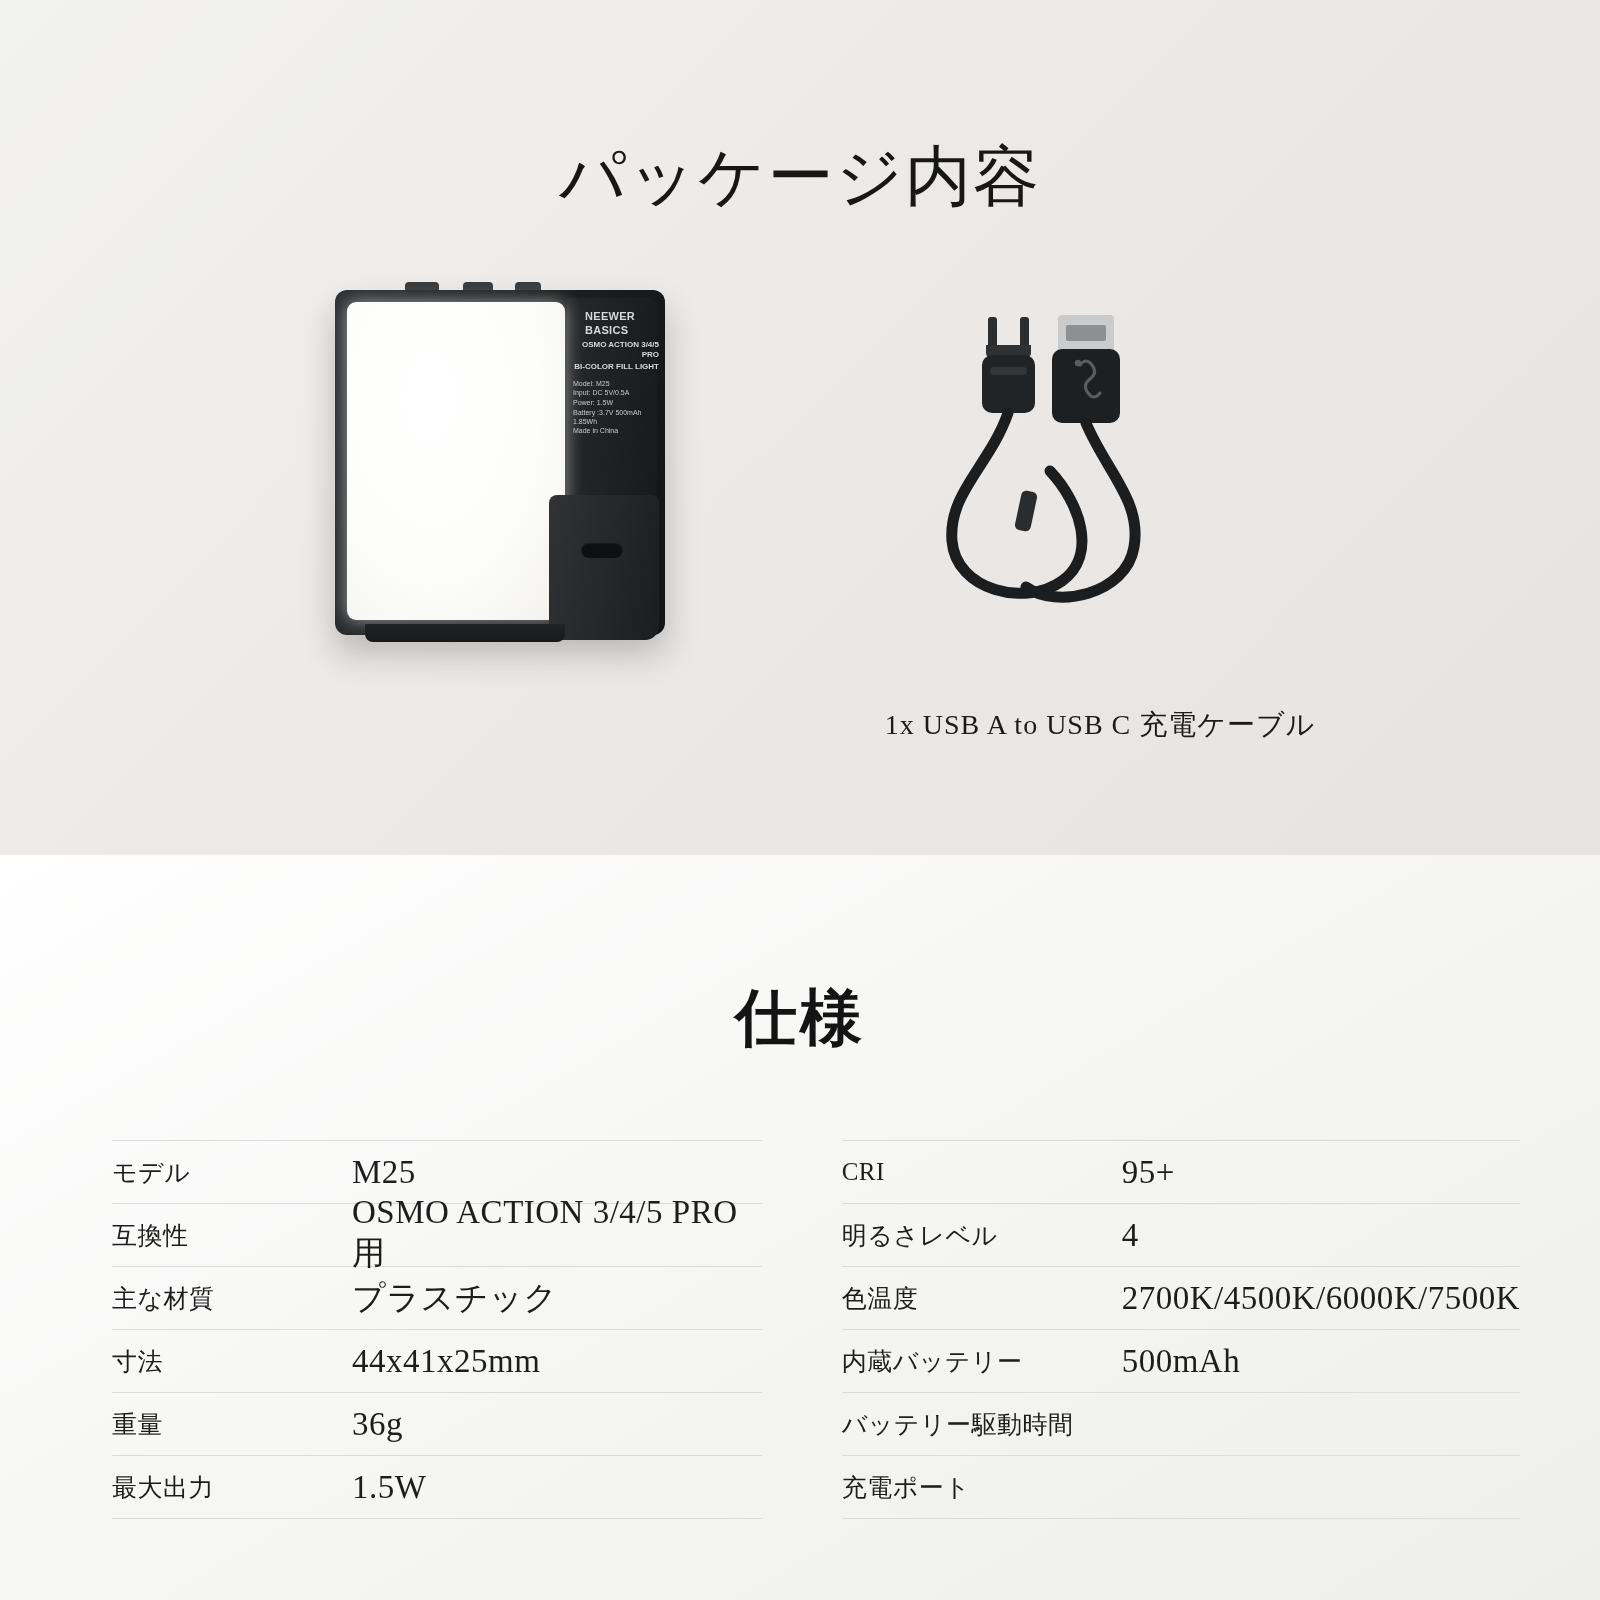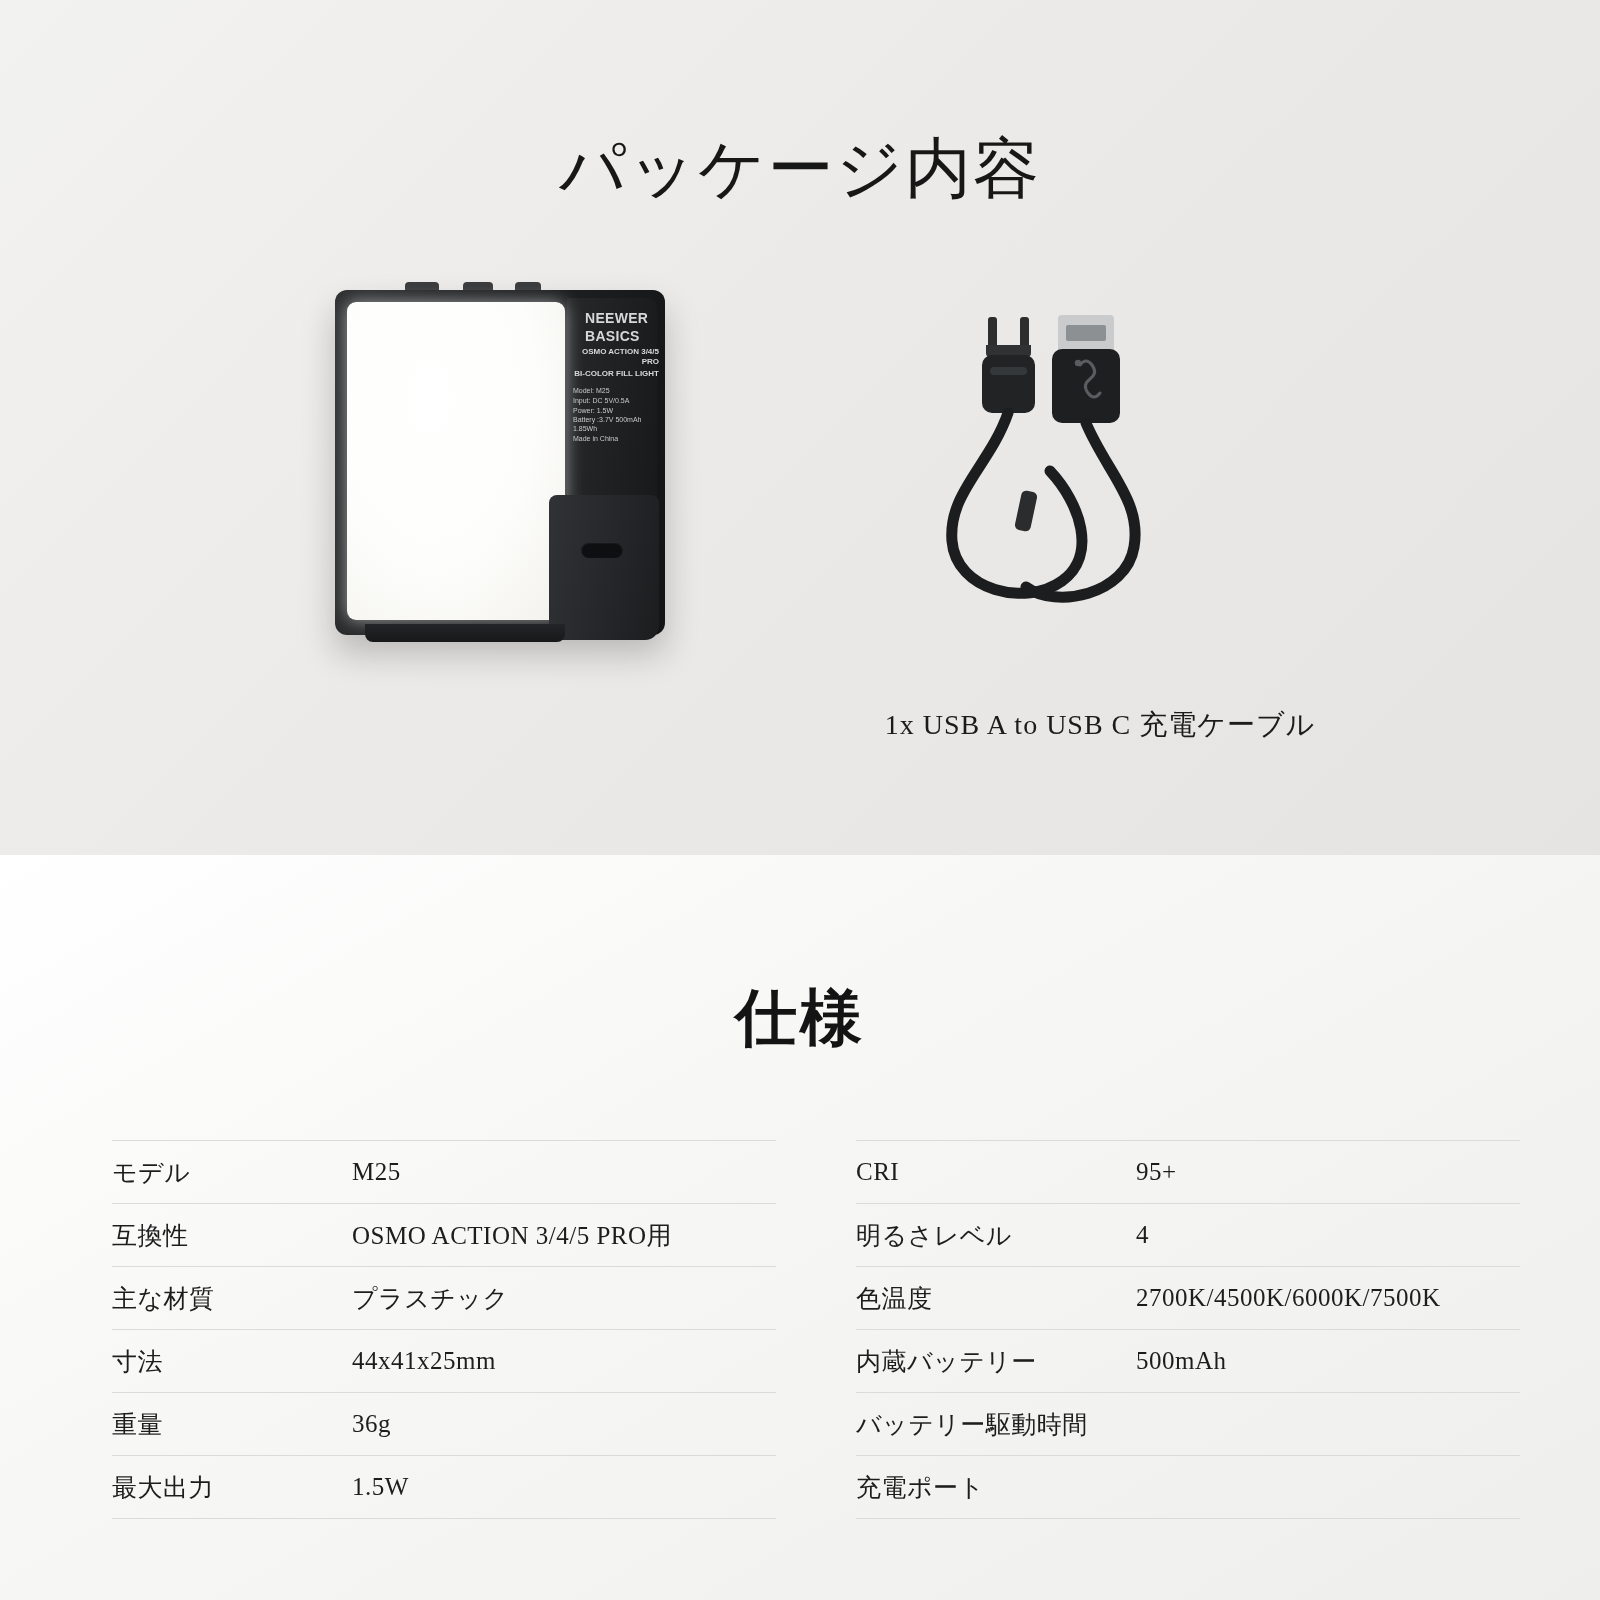--- a/index.html
+++ b/index.html
@@ -22,21 +22,21 @@
   
   .section-package {
     position: relative;
     width: 1600px;
     height: 855px;
     background: linear-gradient(135deg, #f2f2f0 0%, #eceae8 45%, #e6e4e2 100%);
     box-sizing: border-box;
   }
   .package-title {
     position: absolute;
-    top: 80px;
+    top: 88px;
     left: 0;
     width: 100%;
     text-align: center;
     font-size: 66px;
     letter-spacing: 2px;
     color: #171717;
     font-weight: 400;
     font-family: "Liberation Serif", serif;
   }
 
@@ -102,21 +102,21 @@
   }
   .light-label {
     position: absolute;
     left: 238px;
     top: 30px;
     width: 86px;
     color: #d8d8d8;
     font-family: "Liberation Sans", sans-serif;
     line-height: 1.25;
   }
-  .light-label .brand { font-size: 14px; font-weight: 700; letter-spacing: .3px; padding-left: 12px;}
+  .light-label .brand { font-size: 11px; font-weight: 700; letter-spacing: .3px; padding-left: 12px;}
   .light-label .model-line { font-size: 8px; font-weight: 700; margin-top: 2px; text-align: right;}
   .light-label .spec { font-size: 7px; margin-top: 8px; color: #c9c9c9;}
   .light-label .spec div { margin-bottom: 1px; }
   .light-top-btn {
     position: absolute;
     top: 2px;
     height: 12px;
     border-radius: 4px 4px 0 0;
     background: #3a3c3e;
   }
@@ -194,21 +194,21 @@
   }
   .spec-row:first-child { border-top: 1px solid #dddbd9; }
   .spec-key {
     width: 240px;
     font-size: 25px;
     color: #1d1d1d;
     letter-spacing: .5px;
   }
   .spec-val {
     flex: 1;
-    font-size: 25px;
+    font-size: 33px;
     color: #1d1d1d;
     letter-spacing: .5px;
   }
   .spec-table.right .spec-key { width: 280px; }
 </style>
 </head>
 <body>
 
 <div class="page">
 

